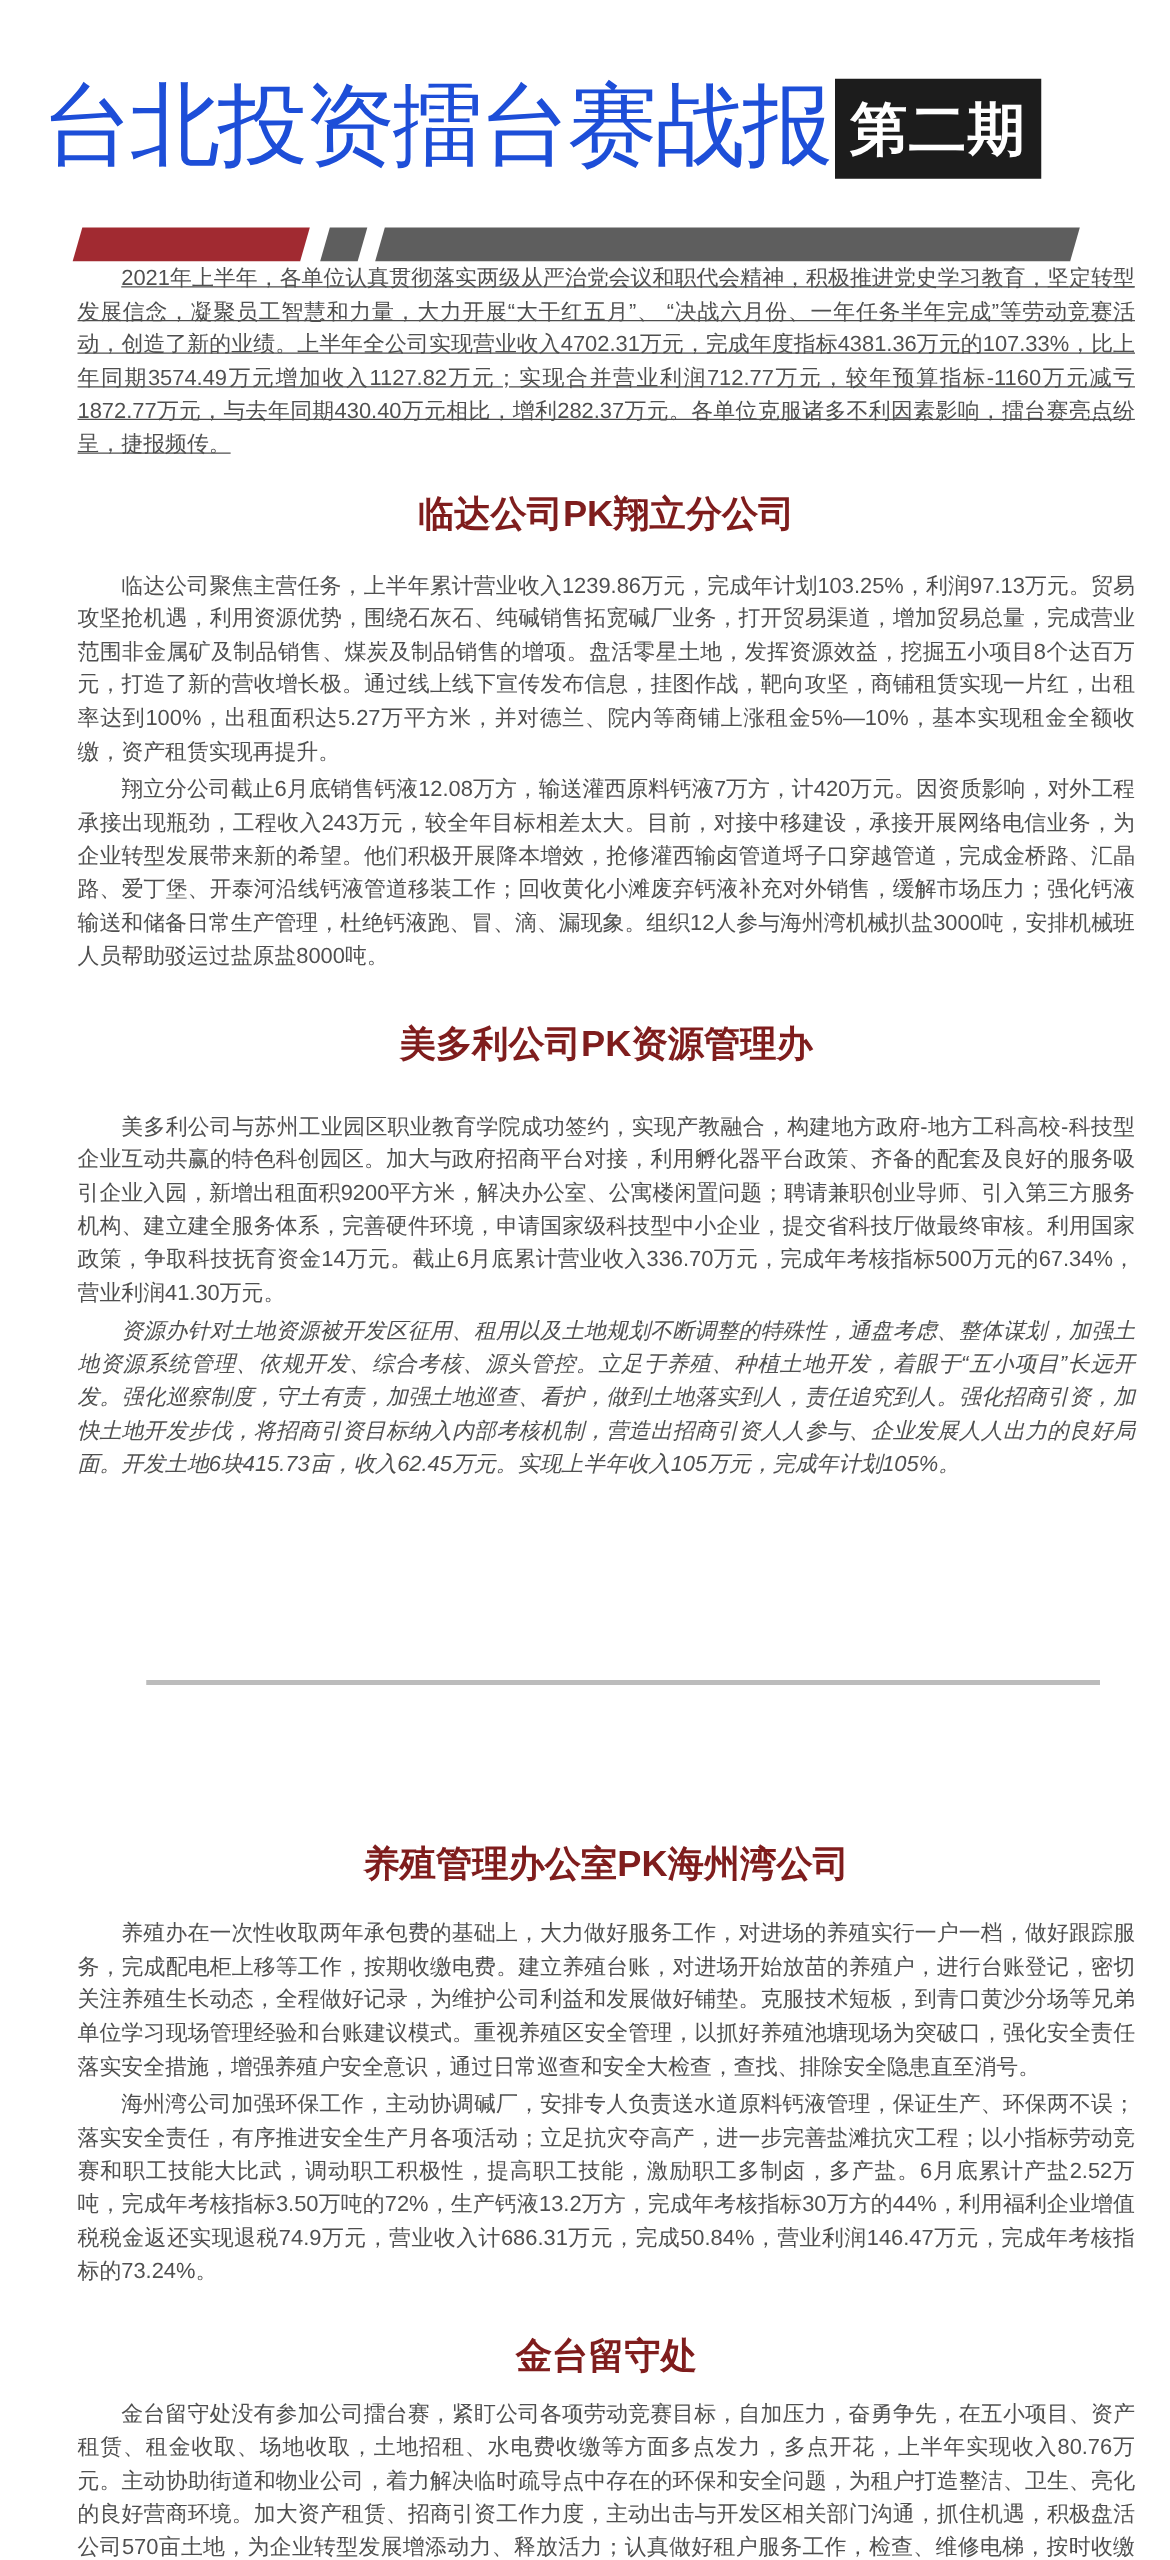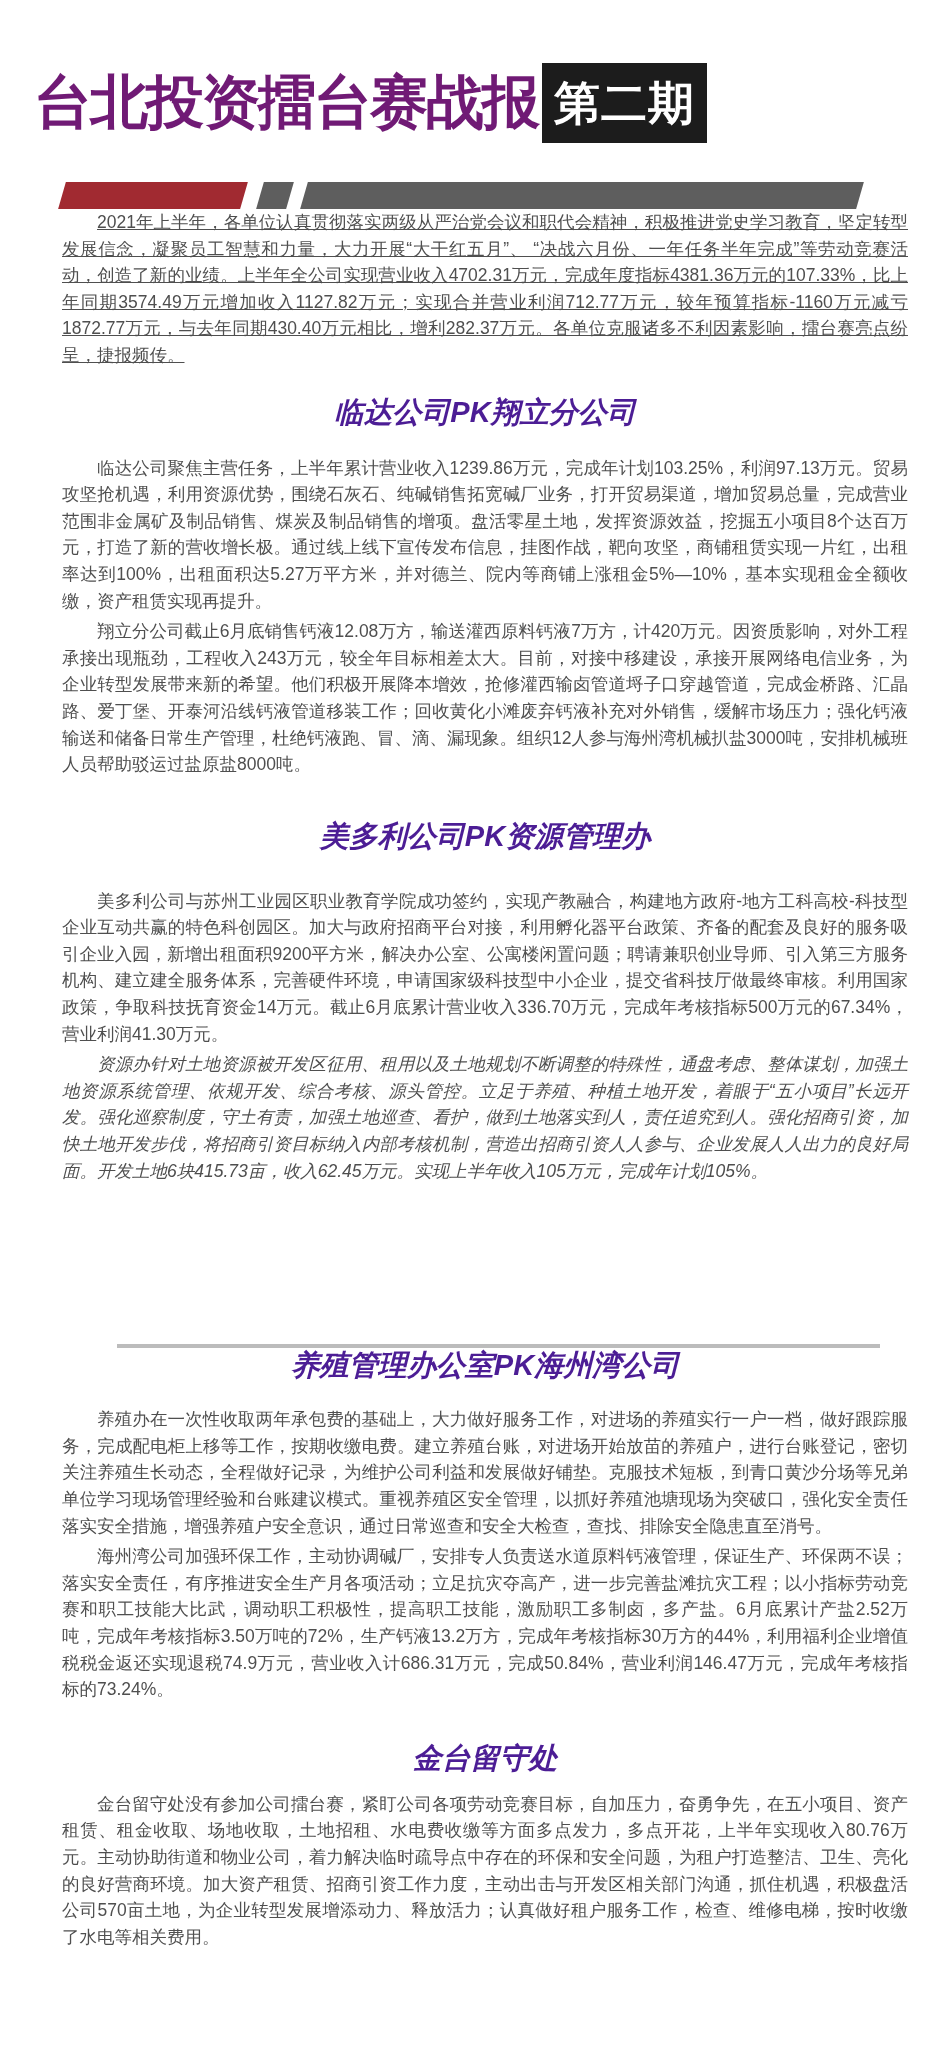--- a/index.html
+++ b/index.html
@@ -11,24 +11,24 @@
     font-family: "Liberation Sans", "DejaVu Sans", sans-serif;
     overflow: hidden;
   }
   .masthead {
     display: flex;
     align-items: flex-start;
     padding: 58px 0 0 34px;
     white-space: nowrap;
   }
   .masthead-title {
-    color: #701a75;
-    font-size: 58px;
+    color: #1d4ed8;
+    font-size: 72px;
     line-height: 87px;
-    font-weight: 700;
+    font-weight: 400;
     letter-spacing: -2px;
   }
   .issue-badge {
     display: inline-block;
     background: #1c1c1c;
     color: #ffffff;
     font-size: 46px;
     line-height: 46px;
     font-weight: 700;
     padding: 17px 12px;
@@ -58,38 +58,37 @@
   }
   .content p {
     margin: 0 0 4px 0;
     text-indent: 2em;
   }
   .intro { margin-top: 41px; text-decoration: underline; }
   .section-heading {
     font-size: 29px;
     line-height: 34px;
     font-weight: 700;
-    color: #4c1d95;
+    color: #7f1d1d;
     text-align: center;
     text-indent: 0 !important;
     margin: 0;
-    font-style: italic;
   }
   .h1-sec { margin-top: 26px; }
   .p-after-h { margin-top: 26px !important; }
   .h2-sec { margin-top: 41px; }
   .p-after-h2 { margin-top: 35px !important; }
   .p-s2b { margin-top: 2px !important; font-style: italic; }
   .section-divider {
     height: 4px;
     background: #bcbcbc;
     border: none;
     margin: 160px 28px 0 55px;
   }
-  .h3-sec { }
+  .h3-sec { margin-top: 127px; }
   .p-after-h3 { margin-top: 24px !important; }
   .h4-sec { margin-top: 38px; }
   .p-after-h4 { margin-top: 16px !important; }
 </style>
 </head>
 <body>
 
 <header class="masthead">
   <div class="masthead-title">台北投资擂台赛战报</div>
   <div class="issue-badge">第二期</div>

